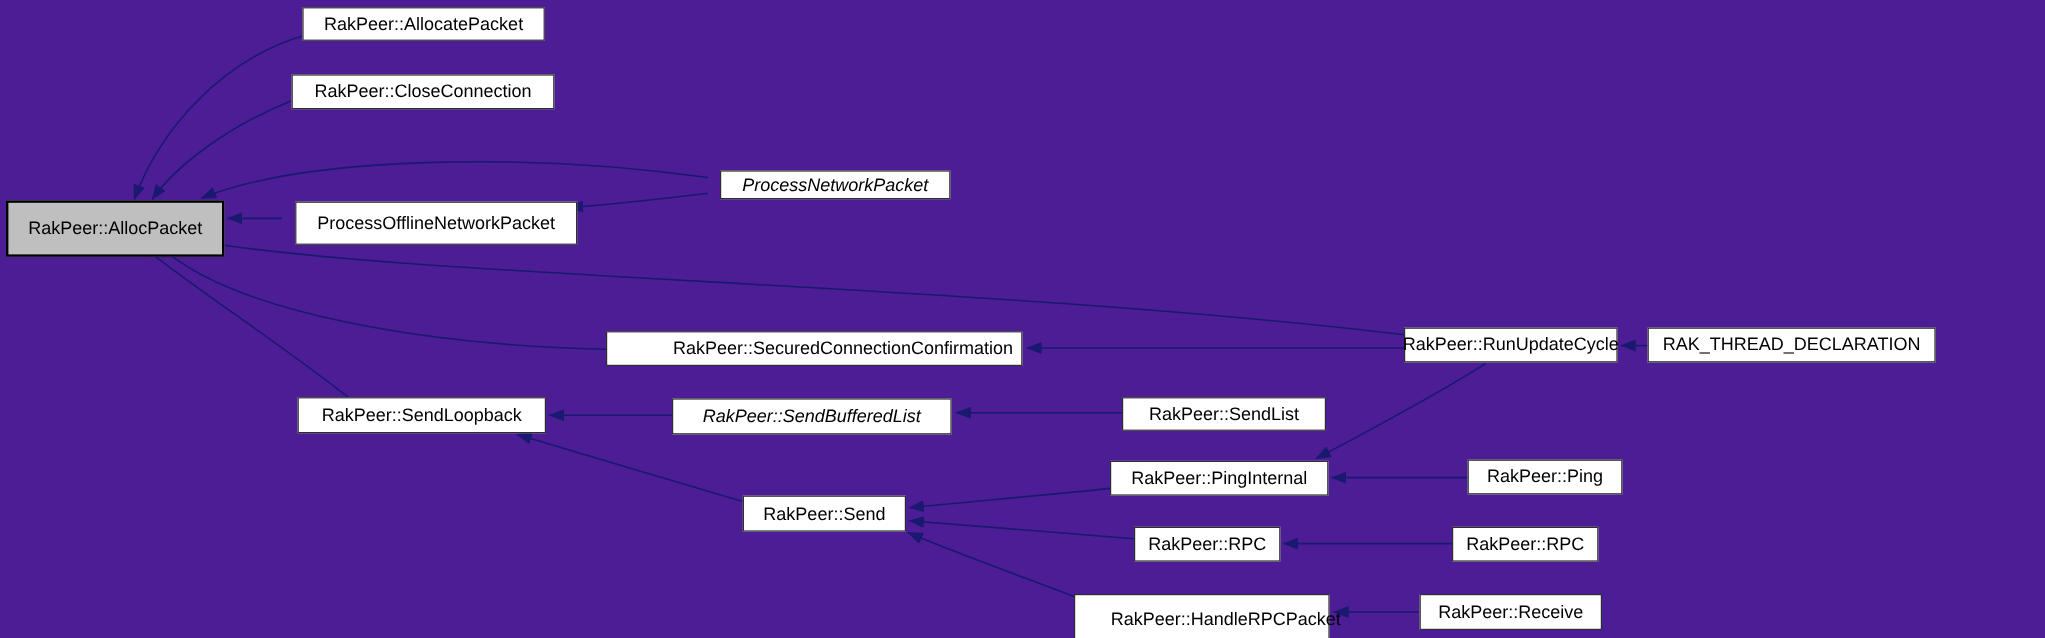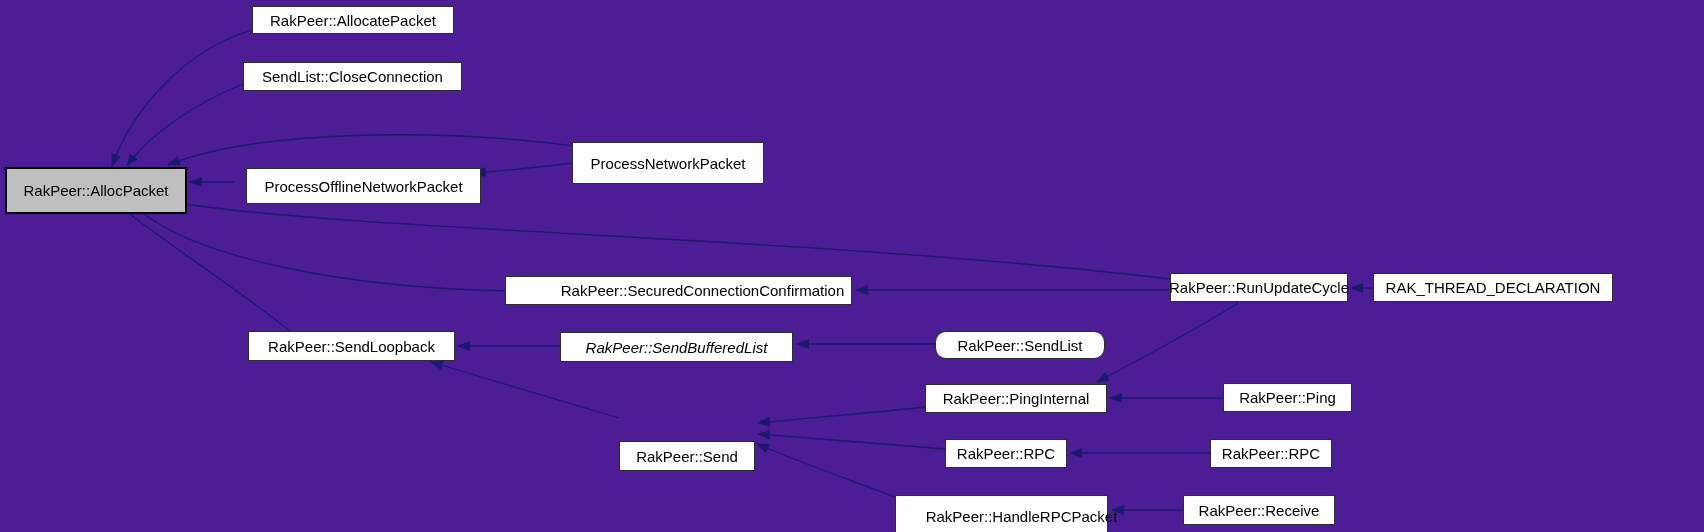--- a/index.html
+++ b/index.html
@@ -68,30 +68,30 @@
         <path d="M895,497 C845,478 797,461 757,444" fill="none" stroke="#191970" stroke-width="1.3" marker-end="url(#arrow)"></path>
         <path d="M1183,510 L1112,510" fill="none" stroke="#191970" stroke-width="1.3" marker-end="url(#arrow)"></path>
         <path d="M935,344 L797,344" fill="none" stroke="#191970" stroke-width="1.3" marker-end="url(#arrow)"></path>
         <path d="M560,346 L458,346" fill="none" stroke="#191970" stroke-width="1.3" marker-end="url(#arrow)"></path>
         <path d="M619,418 C558,400 488,379 431,362" fill="none" stroke="#191970" stroke-width="1.3" marker-end="url(#arrow)"></path>
         <path d="M290,331 C235,287 158,238 116,203" fill="none" stroke="#191970" stroke-width="1.3" marker-end="url(#arrow)"></path>
       </g>
   </svg>
 
 <div class="node" style="left: 252px; top: 6px; width: 202px; height: 28px;">RakPeer::AllocatePacket</div>
-    <div class="node" style="left: 243px; top: 62px; width: 219px; height: 29px;">SendList::CloseConnection</div>
-    <div class="node" style="left: 572px; top: 142px; width: 192px; height: 42px;">ProcessNetworkPacket</div>
+    <div class="node" style="left: 243px; top: 62px; width: 219px; height: 29px;">RakPeer::CloseConnection</div>
+    <div class="node" style="left: 600px; top: 142px; width: 192px; height: 24px; font-style: italic;">ProcessNetworkPacket</div>
     <div class="node focus" style="left: 5px; top: 167px; width: 182px; height: 47px;">RakPeer::AllocPacket</div>
     <div class="node" style="left: 246px; top: 168px; width: 235px; height: 36px;">ProcessOfflineNetworkPacket</div>
     <div class="node" style="left: 505px; top: 276px; width: 347px; height: 29px; padding-left: 48px;">RakPeer::SecuredConnectionConfirmation</div>
     <div class="node" style="left: 1170px; top: 273px; width: 178px; height: 29px;">RakPeer::RunUpdateCycle</div>
     <div class="node" style="left: 1373px; top: 273px; width: 240px; height: 29px;">RAK_THREAD_DECLARATION</div>
     <div class="node" style="left: 248px; top: 331px; width: 207px; height: 30px;">RakPeer::SendLoopback</div>
     <div class="node" style="left: 560px; top: 332px; width: 233px; height: 30px; font-style: italic;">RakPeer::SendBufferedList</div>
-    <div class="node" style="left: 935px; top: 331px; width: 170px; height: 28px; border-radius: 11px;">RakPeer::SendList</div>
+    <div class="node" style="left: 935px; top: 331px; width: 170px; height: 28px;">RakPeer::SendList</div>
     <div class="node" style="left: 925px; top: 384px; width: 182px; height: 29px;">RakPeer::PingInternal</div>
     <div class="node" style="left: 1223px; top: 383px; width: 129px; height: 29px;">RakPeer::Ping</div>
-    <div class="node" style="left: 619px; top: 413px; width: 136px; height: 30px; margin-top: 28px;">RakPeer::Send</div>
+    <div class="node" style="left: 619px; top: 413px; width: 136px; height: 30px;">RakPeer::Send</div>
     <div class="node" style="left: 945px; top: 439px; width: 122px; height: 29px;">RakPeer::RPC</div>
     <div class="node" style="left: 1210px; top: 439px; width: 122px; height: 29px;">RakPeer::RPC</div>
     <div class="node" style="left: 895px; top: 495px; width: 213px; height: 43px; padding-left: 40px;">RakPeer::HandleRPCPacket</div>
     <div class="node" style="left: 1183px; top: 495px; width: 152px; height: 30px;">RakPeer::Receive</div>
   </div>
 
 </body></html>

